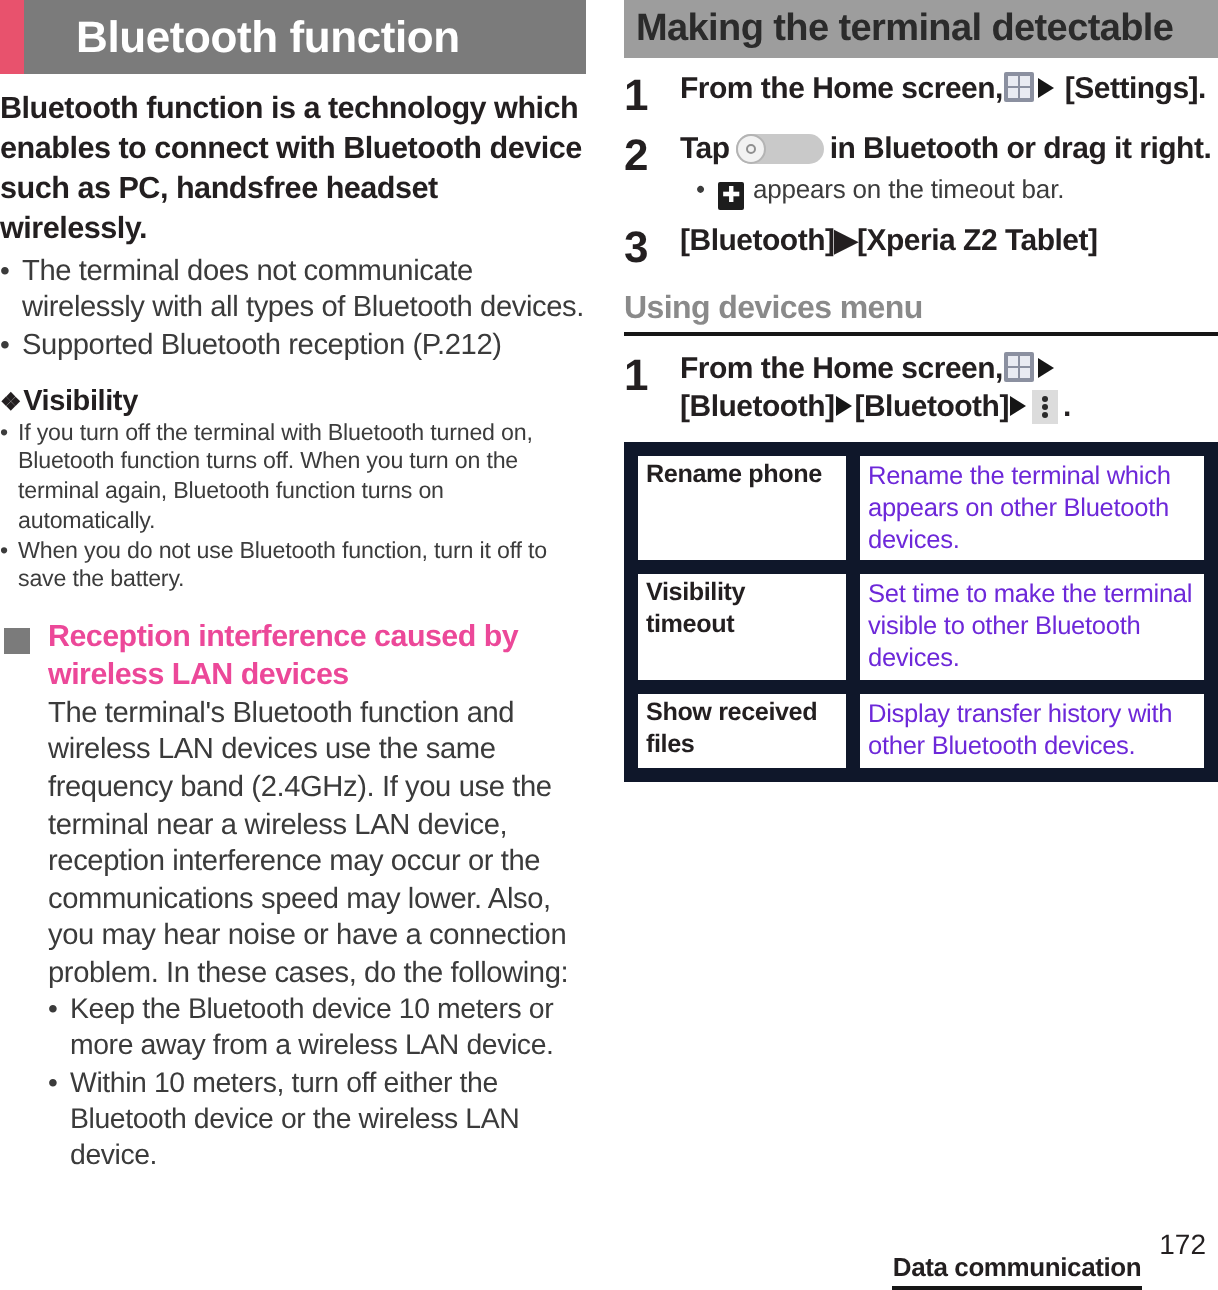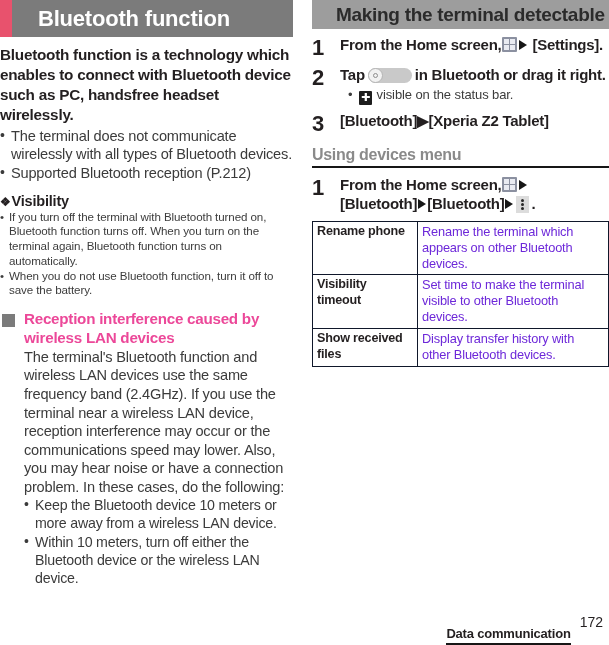--- a/index.html
+++ b/index.html
@@ -56,21 +56,21 @@
     align-items: center;
     line-height: 1;
   }
 
   
   .section-head {
     height: 29px;
     background: #9d9d9d;
     display: flex;
     align-items: center;
-    padding-left: 24px;
+    padding-left: 6px;
     margin-bottom: 7px;
   }
   .section-head-title {
     color: #2b2b2b;
     font-size: 19px;
     font-weight: bold;
     letter-spacing: -0.3px;
     line-height: 1;
   }
 
@@ -208,21 +208,21 @@
   }
 
   
   table.opt-table {
     border-collapse: collapse;
     width: 297px;
     table-layout: fixed;
     margin-top: 4px;
   }
   table.opt-table td {
-    border: 1px solid #0f172a;
+    border: 7px solid #0f172a;
     vertical-align: top;
     padding: 2px 4px 3px 4px;
     line-height: 1.24;
   }
   table.opt-table td.key {
     width: 96px;
     font-size: 12.6px;
     font-weight: bold;
     color: #231f20;
     letter-spacing: -0.2px;
@@ -423,21 +423,21 @@
         <span>[Settings].</span>
       </div>
     </div>
 
     <div class="step">
       <div class="step-num">2</div>
       <div class="step-body">
         <span>Tap</span><span class="icon-toggle"><span class="knob"></span></span><span>in Bluetooth or drag it right.</span>
         <div class="step-sub">
           <span class="dot">•</span>
-          <span><span class="icon-bt-status">✚</span> <span>visible on the status bar.</span></span>
+          <span><span class="icon-bt-status">✚</span> <span>appears on the timeout bar.</span></span>
         </div>
       </div>
     </div>
 
     <div class="step">
       <div class="step-num">3</div>
       <div class="step-body">[Bluetooth]▶[Xperia Z2 Tablet]</div>
     </div>
 
     <div class="rule-head">Using devices menu</div>

